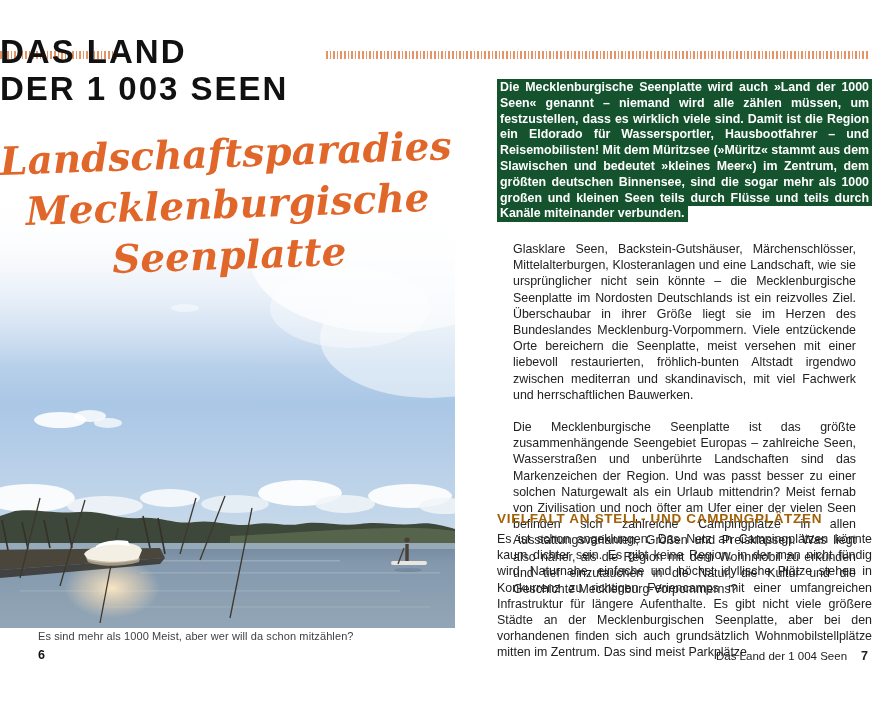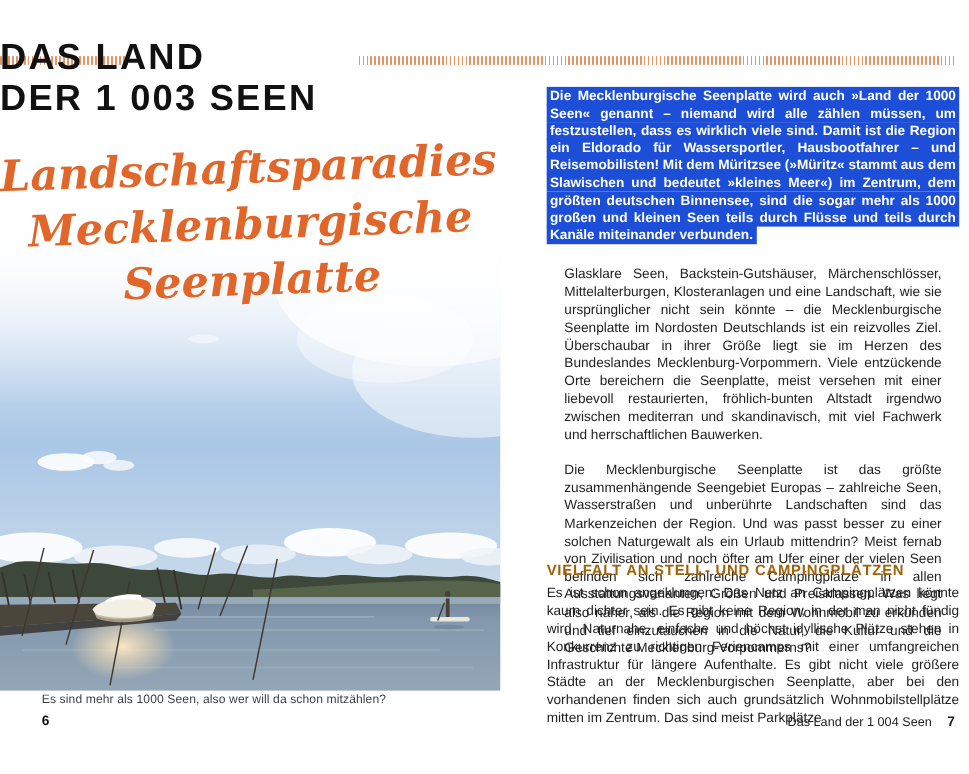--- a/index.html
+++ b/index.html
@@ -54,21 +54,21 @@
   }
 
   
   .right-page{position:absolute;left:497px;top:0;width:375px;height:704px;}
   .lead{
     position:absolute;left:0;top:80px;width:375px;
     font-size:12.4px;line-height:15.8px;font-weight:bold;
     text-align:justify;color:#ffffff;
   }
   .lead .hl{
-    background:#1d4ed8;
+    background:#14532d;
     -webkit-box-decoration-break:clone;box-decoration-break:clone;
     padding:1px 3px 1.5px 3px;
   }
   .bodycopy{
     position:absolute;left:0;top:225px;width:375px;
     font-size:12.4px;line-height:16.2px;text-align:justify;color:#222222;
   }
   .bodycopy p{margin:16px;}
   .subheading{
     position:absolute;left:0;top:511px;width:375px;
@@ -194,21 +194,21 @@
           <rect x="391" y="363" width="36" height="4" rx="2" fill="#e8e6df"></rect>
           <line x1="407" y1="363" x2="407" y2="346" stroke="#4a4038" stroke-width="3.4"></line>
           <circle cx="407" cy="342" r="2.6" fill="#4a4038"></circle>
           <line x1="404" y1="350" x2="398" y2="366" stroke="#4a4038" stroke-width="1.4"></line>
           <ellipse cx="408" cy="372" rx="14" ry="2" fill="#6d8299" opacity="0.7"></ellipse>
         </g>
       </svg>
     </div>
     <div class="photo-fade"></div>
 
-    <div class="caption">Es sind mehr als 1000 Seen, also wer will da schon mitzählen?</div>
+    <div class="caption">Es sind mehr als 1000 Meist, aber wer will da schon mitzählen?</div>
     <div class="folio-left">6</div>
   </div>
 
   <div class="right-page">
 
     <div class="lead">
       <span class="hl">Die Mecklenburgische Seenplatte wird auch  »Land der 1000 Seen« genannt – niemand wird alle zählen müssen, um festzustellen, dass es wirklich viele sind. Damit ist die Region ein Eldorado für Wassersportler, Hausbootfahrer – und Reisemobilisten! Mit dem Müritzsee (»Müritz« stammt aus dem Slawischen und bedeutet »kleines Meer«) im Zentrum, dem größten deutschen Binnensee, sind die sogar mehr als 1000 großen und kleinen Seen teils durch Flüsse und teils durch Kanäle miteinander verbunden.</span>
     </div>
 
     <div class="bodycopy">

